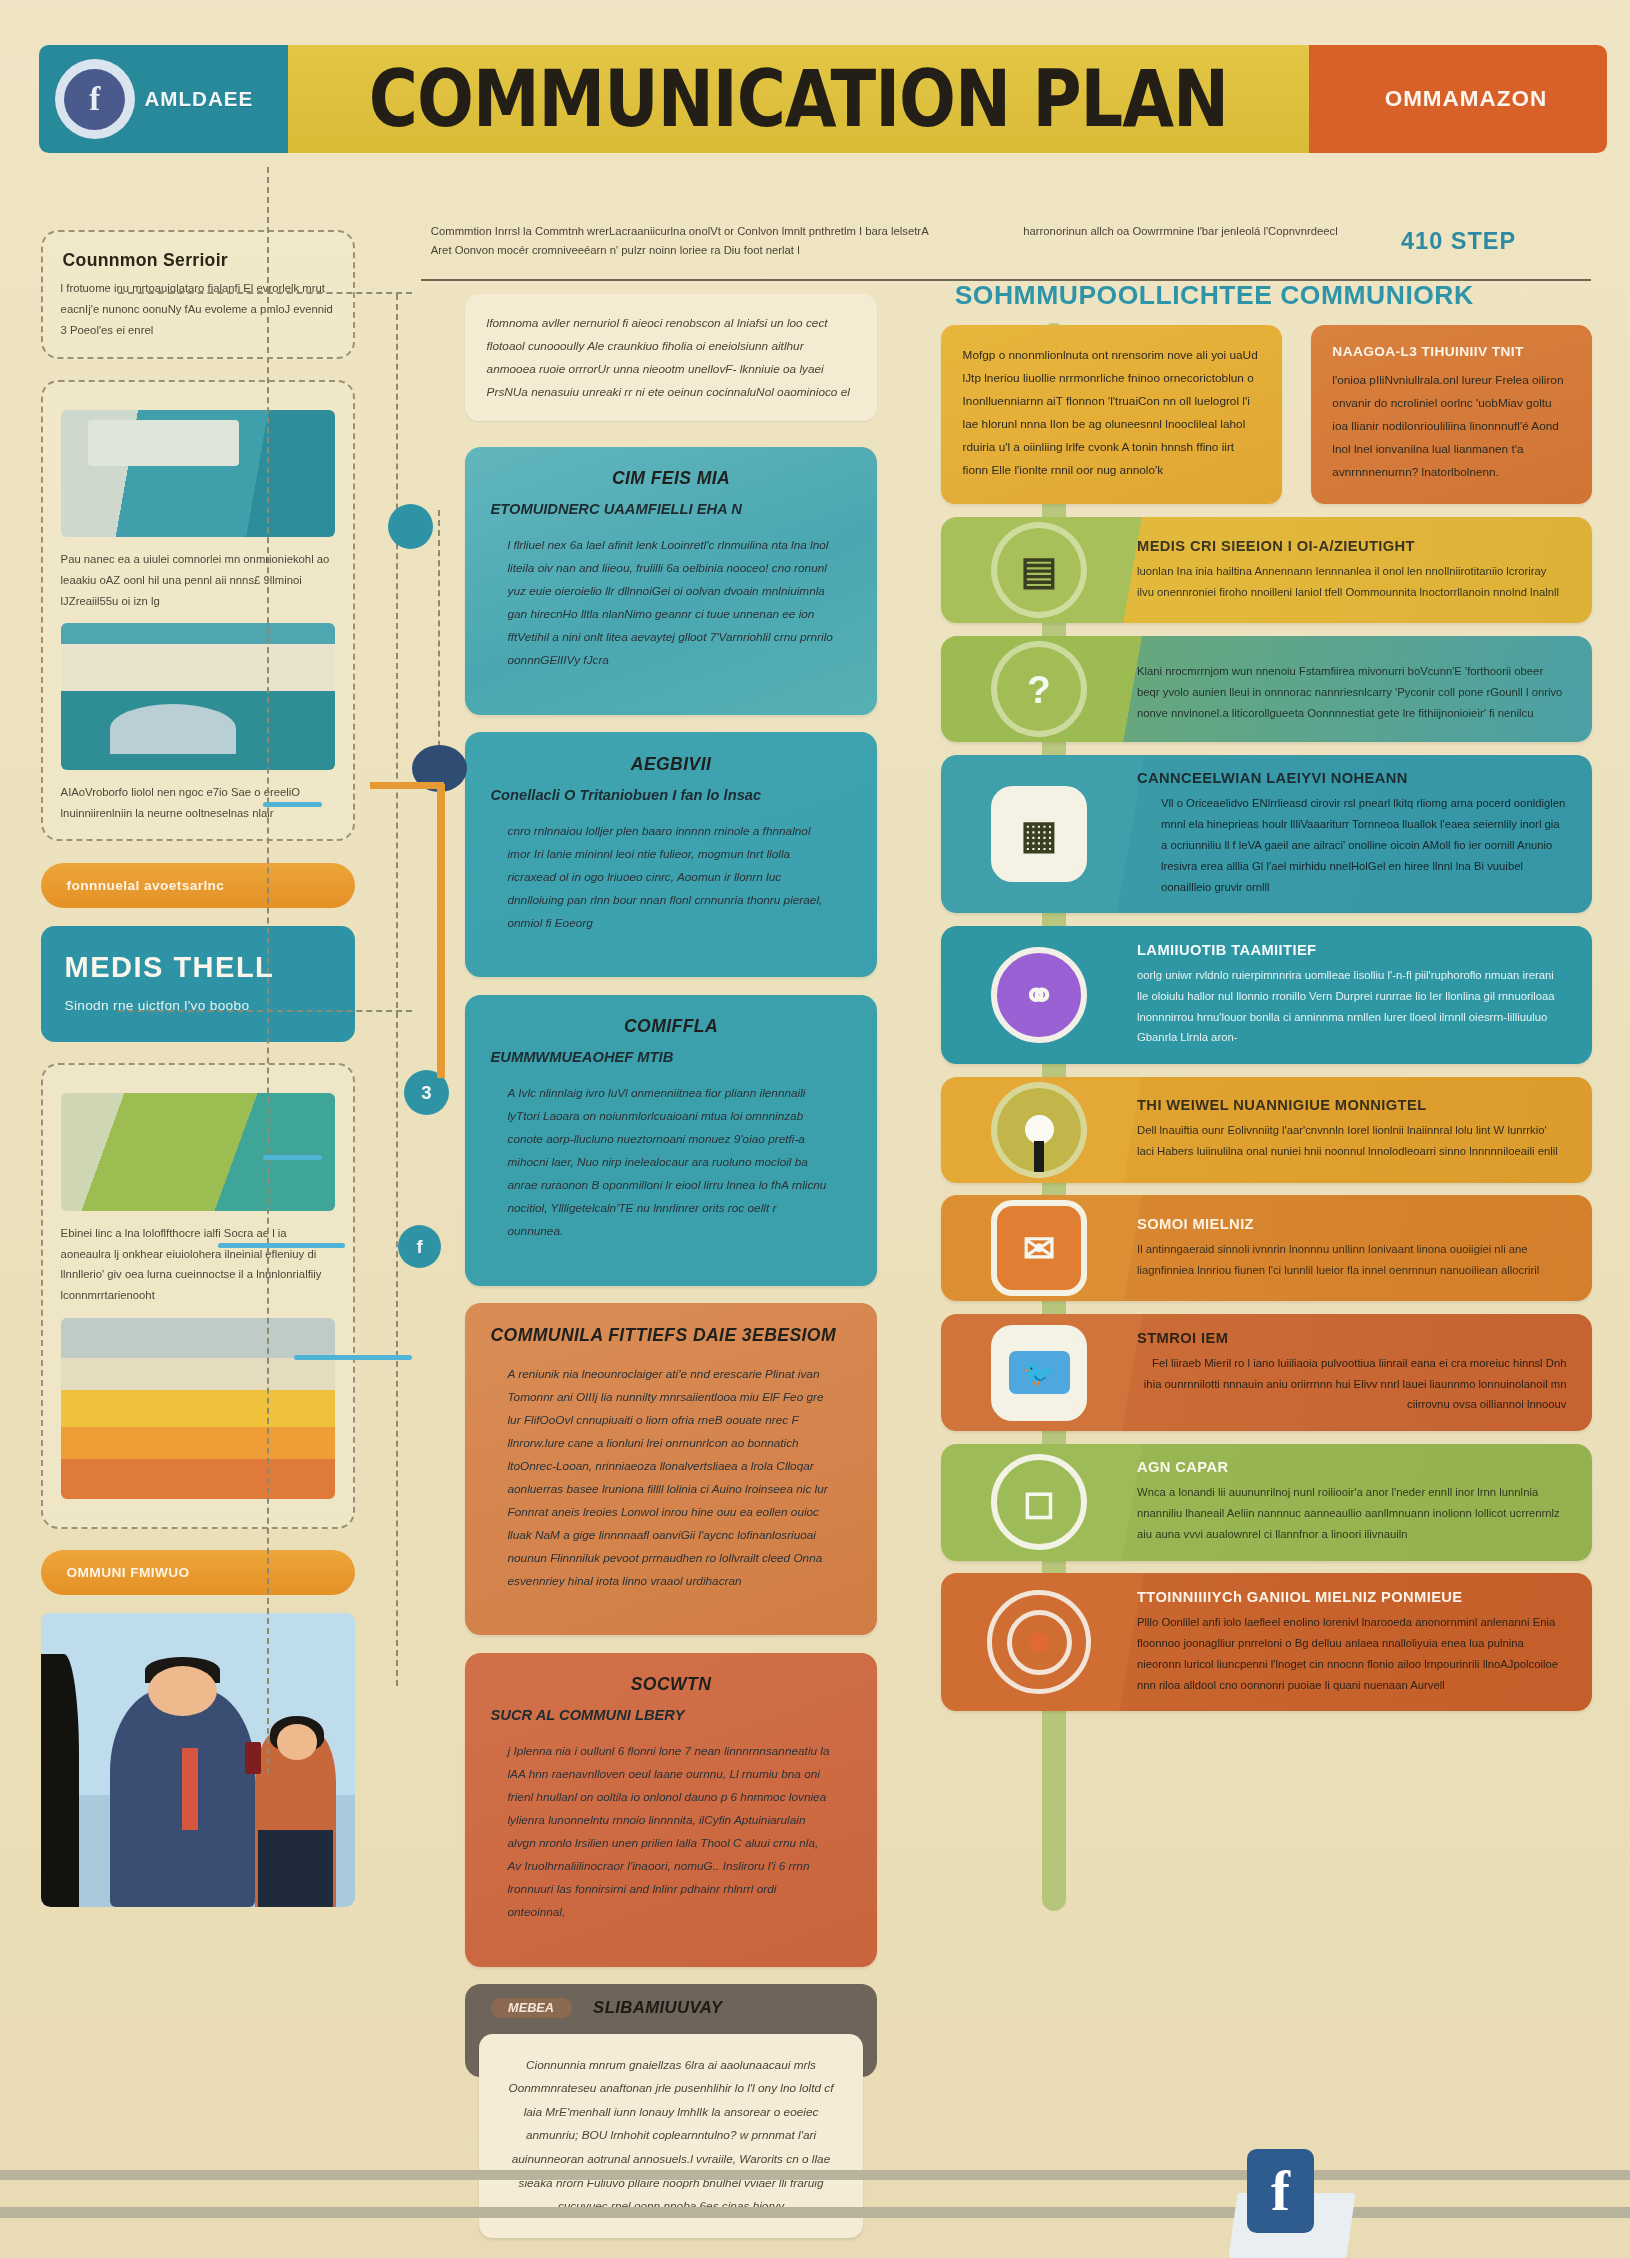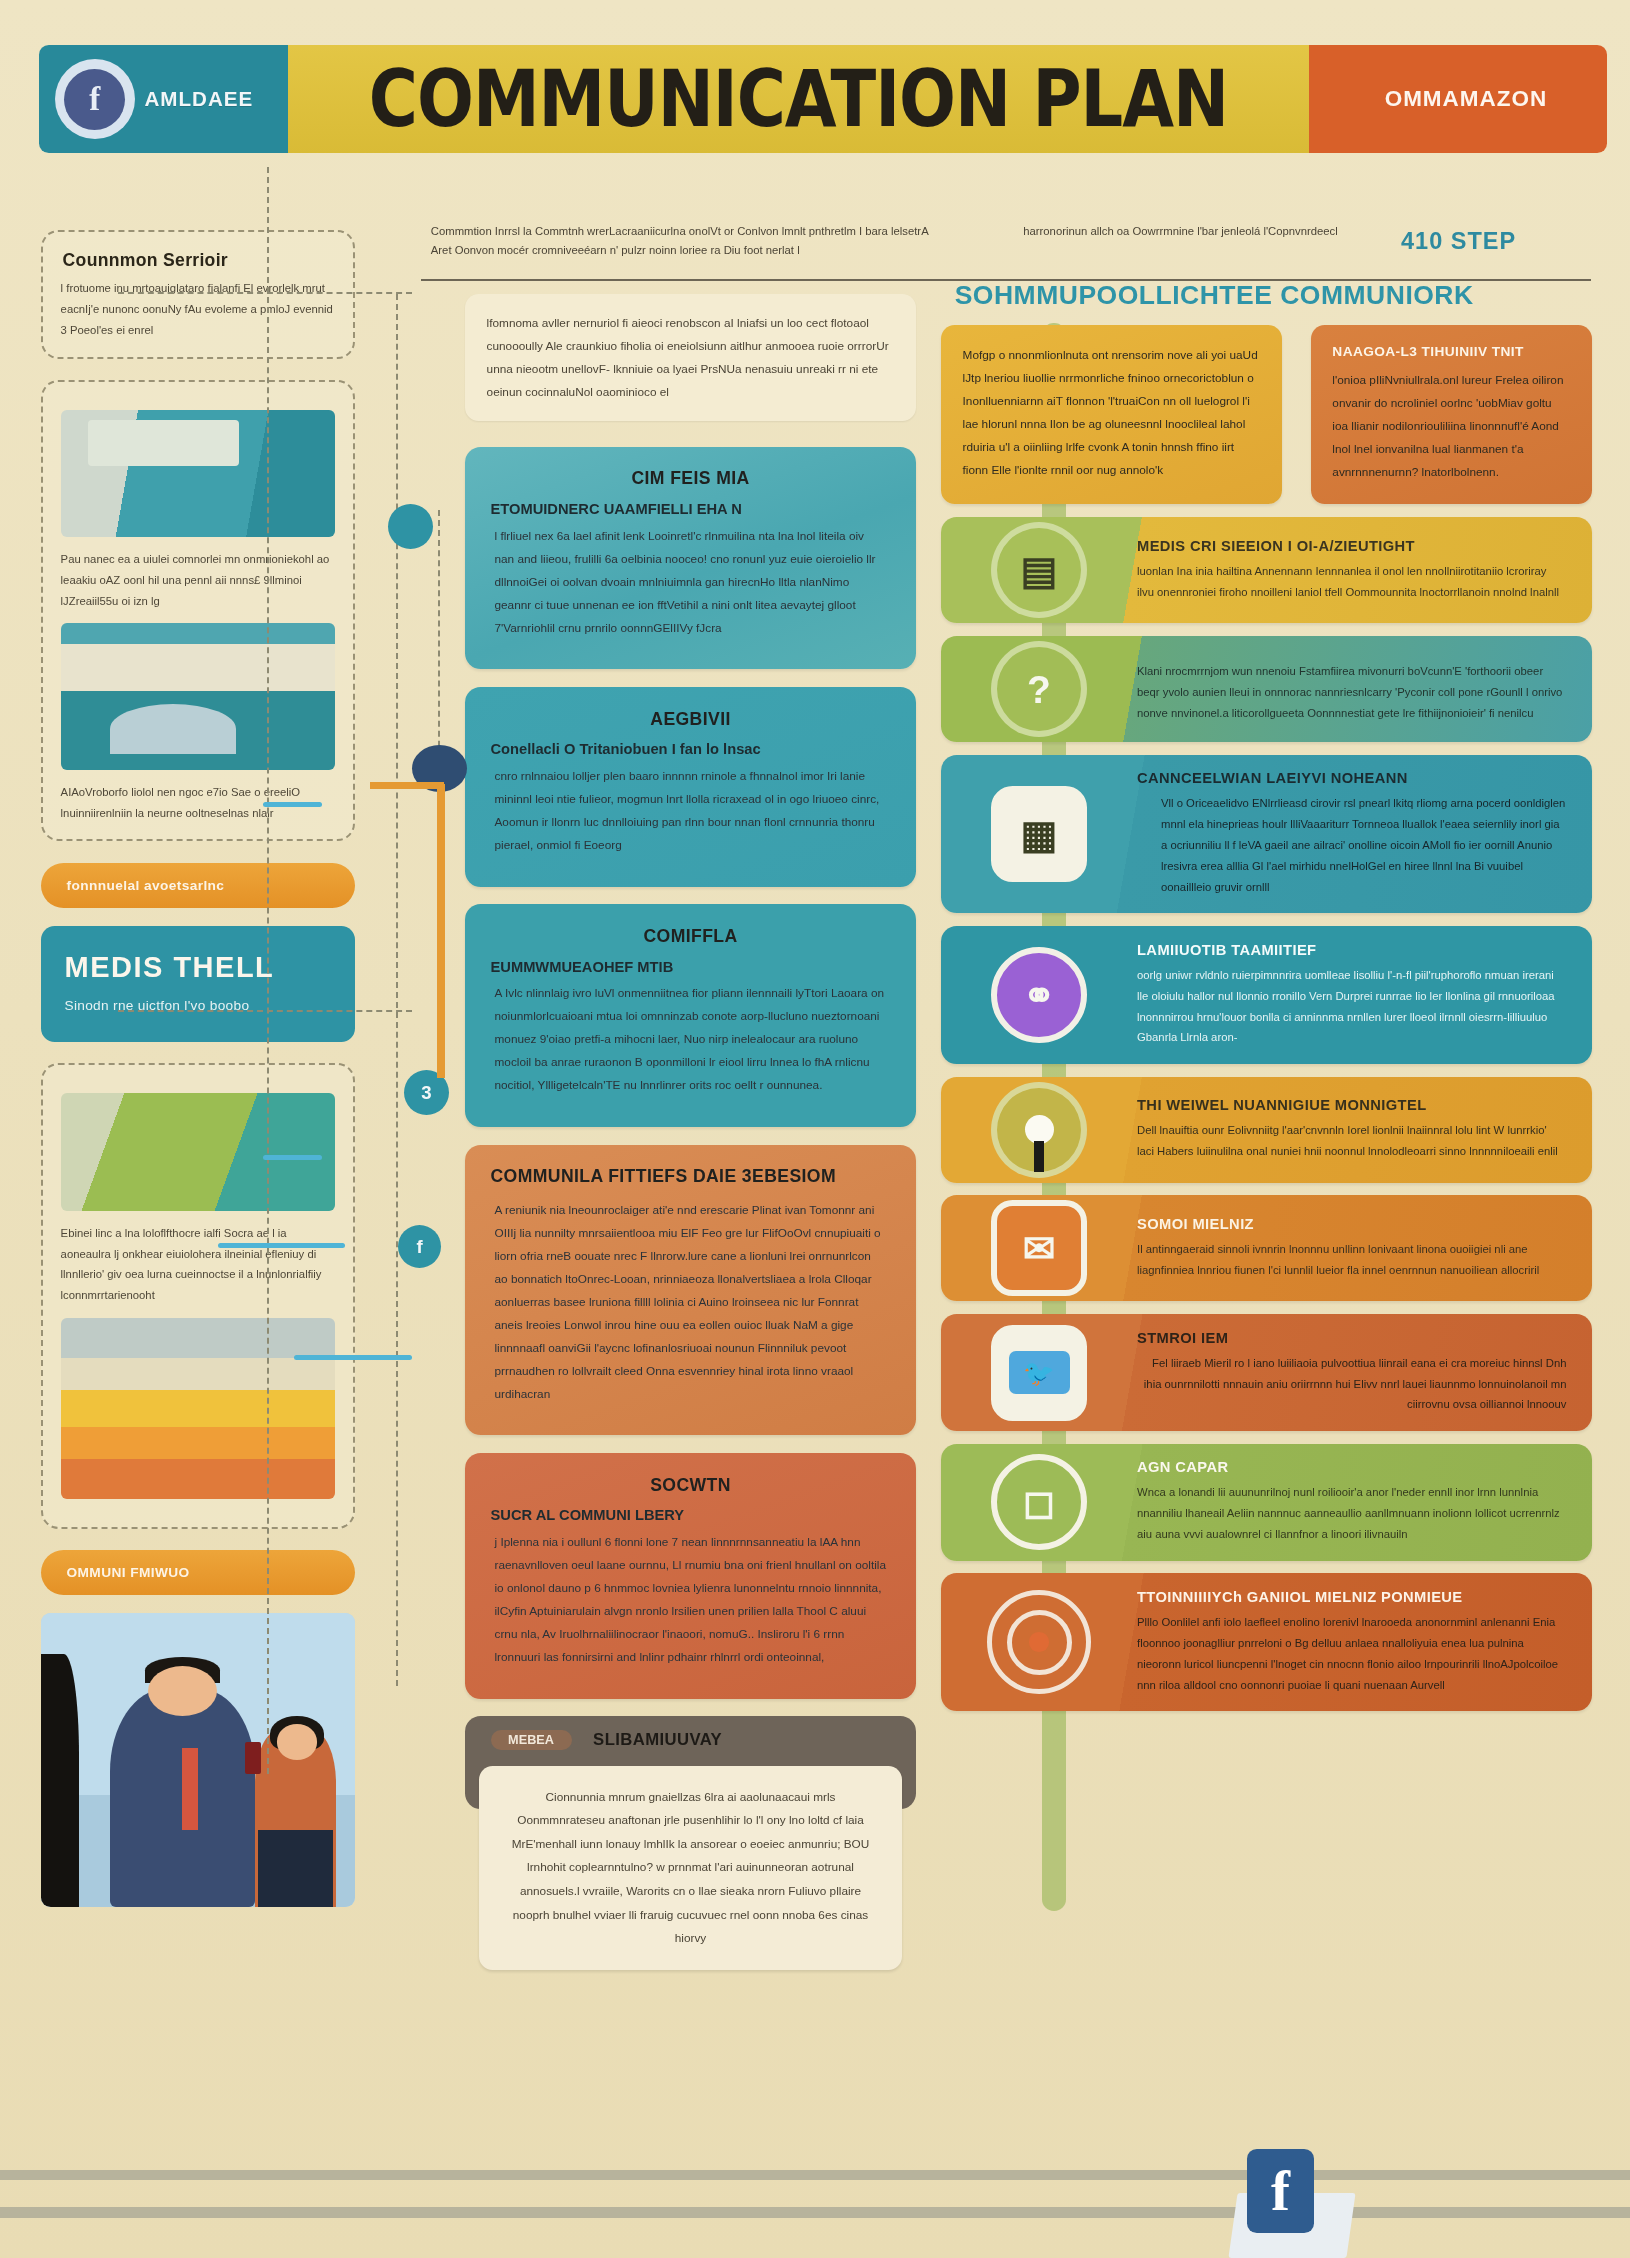--- a/index.html
+++ b/index.html
@@ -68,30 +68,30 @@
   .ph-man-hair{position:absolute;left:33%;top:15%;width:24%;height:9%;border-radius:50% 50% 0 0;background:#1b1712;}
   .ph-tie{position:absolute;left:45%;bottom:26%;width:5%;height:28%;background:#d6563f;}
   .ph-woman{position:absolute;right:6%;bottom:0;width:26%;height:60%;background:#c8683a;border-radius:30% 30% 0 0;}
   .ph-woman-head{position:absolute;right:12%;top:38%;width:13%;height:12%;border-radius:50%;background:#edb98d;}
   .ph-woman-hair{position:absolute;right:10%;top:35%;width:17%;height:12%;border-radius:50% 50% 35% 35%;background:#1b1712;}
   .ph-woman-skirt{position:absolute;right:7%;bottom:0;width:24%;height:26%;background:#1f2a3c;}
   .ph-phone{position:absolute;right:30%;top:44%;width:5%;height:11%;background:#7e1e1e;border-radius:2px;}
   .ph-curtain{position:absolute;left:0;bottom:0;width:12%;height:86%;background:#14120f;border-radius:0 40% 0 0;}
 
   
-  .center{position:absolute;left:465px;top:294px;width:451px;}
+  .center{position:absolute;left:465px;top:294px;width:412px;font-style:italic;}
   .note{background:#f4ecd2;border-radius:13.7px;padding:17.6px 21.6px;box-sizing:border-box;margin-bottom:25.5px;
     box-shadow:0 1px 2px rgba(0,0,0,.07);}
   .note p{margin:0;font-size:11.8px;line-height:1.95;color:#4b4436;}
   .c-card{border-radius:15.7px;padding:21.6px 25.5px 25.5px 25.5px;box-sizing:border-box;margin-bottom:17.6px;position:relative;
     box-shadow:0 2px 2.9px rgba(0,0,0,.08);}
   .c-card h4{margin:0 0 11.8px 0;font-size:17.6px;font-weight:bold;color:#20211f;letter-spacing:0.4px;}
   .c-card h4.ctr{text-align:center;}
   .c-card .sub{margin:0 0 7.8px 0;font-size:14.7px;font-weight:bold;color:#1e2b30;}
-  .c-card p{margin:4px;font-size:11.8px;line-height:1.95;color:#2b3238;}
+  .c-card p{margin:17px;font-size:11.8px;line-height:1.95;color:#2b3238;}
   .c-teal{background:linear-gradient(160deg,#62b6bd 0%,#4aa7b1 55%,#57b0b4 100%);}
   .c-teal2{background:linear-gradient(160deg,#3fa3b0 0%,#3b9fad 100%);}
   .c-teal3{background:#3ba0ab;}
   .c-orange{background:linear-gradient(160deg,#d98d55 0%,#d07d45 100%);}
   .c-orange2{background:linear-gradient(160deg,#d1714a 0%,#c9643c 100%);}
   .c-gray{background:#6e6459;border-radius:15.7px;padding:13.7px 25.5px 59px 25.5px;margin-bottom:0;}
   .c-gray .row{display:flex;align-items:center;gap:21.6px;}
   .c-gray .tagsm{background:#8c6a52;color:#f2e8da;font-size:12.7px;font-weight:bold;padding:2.9px 17.6px;border-radius:11.8px;}
   .c-gray .ttl{color:#1d1a16;font-size:16.7px;font-weight:bold;letter-spacing:0.4px;}
   .gray-note{background:#f4ecd6;border-radius:13.7px;padding:19.6px 25.5px;box-sizing:border-box;margin:-43px 13.7px 0 13.7px;

